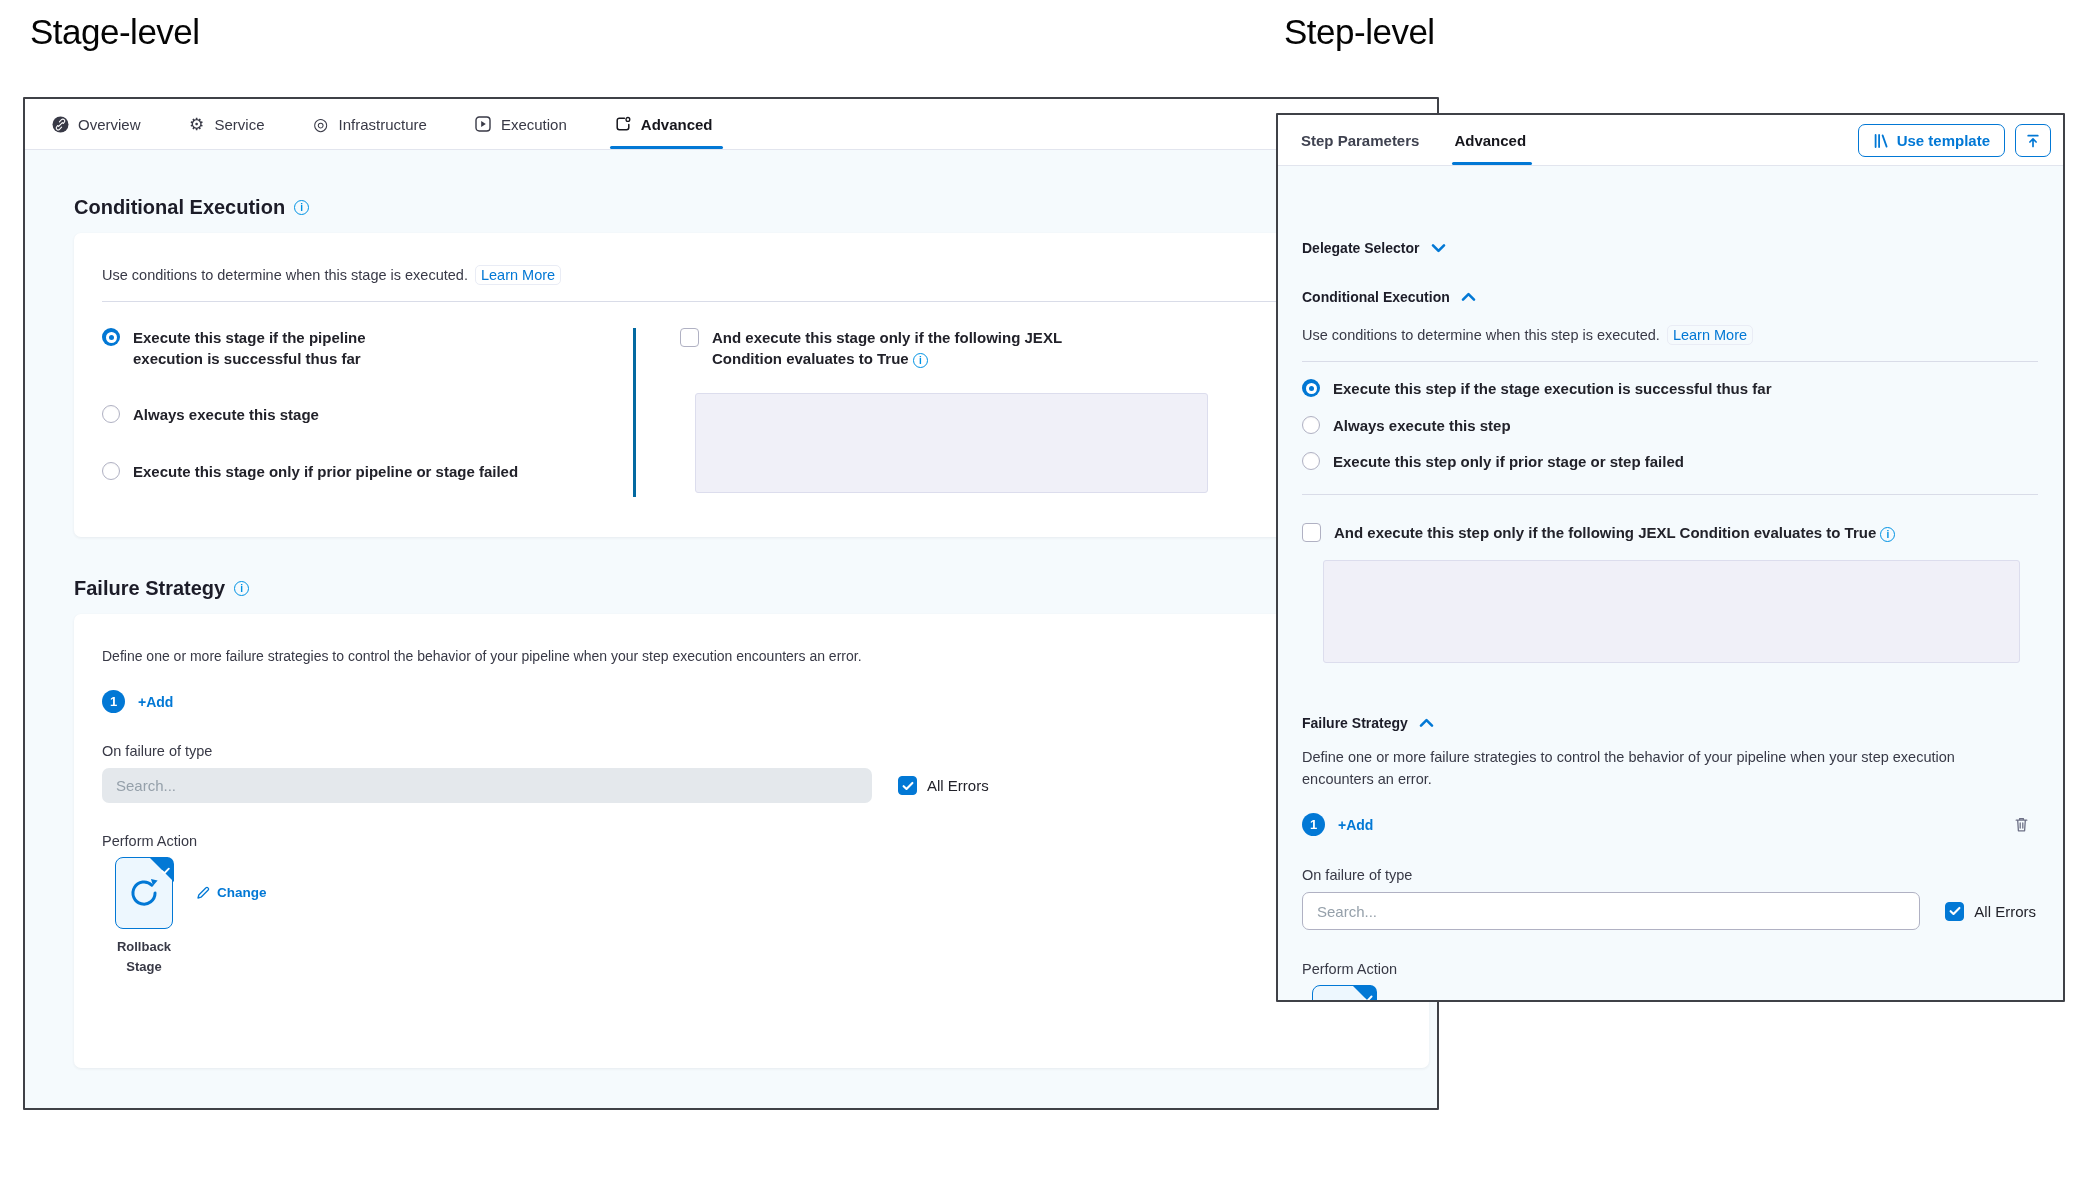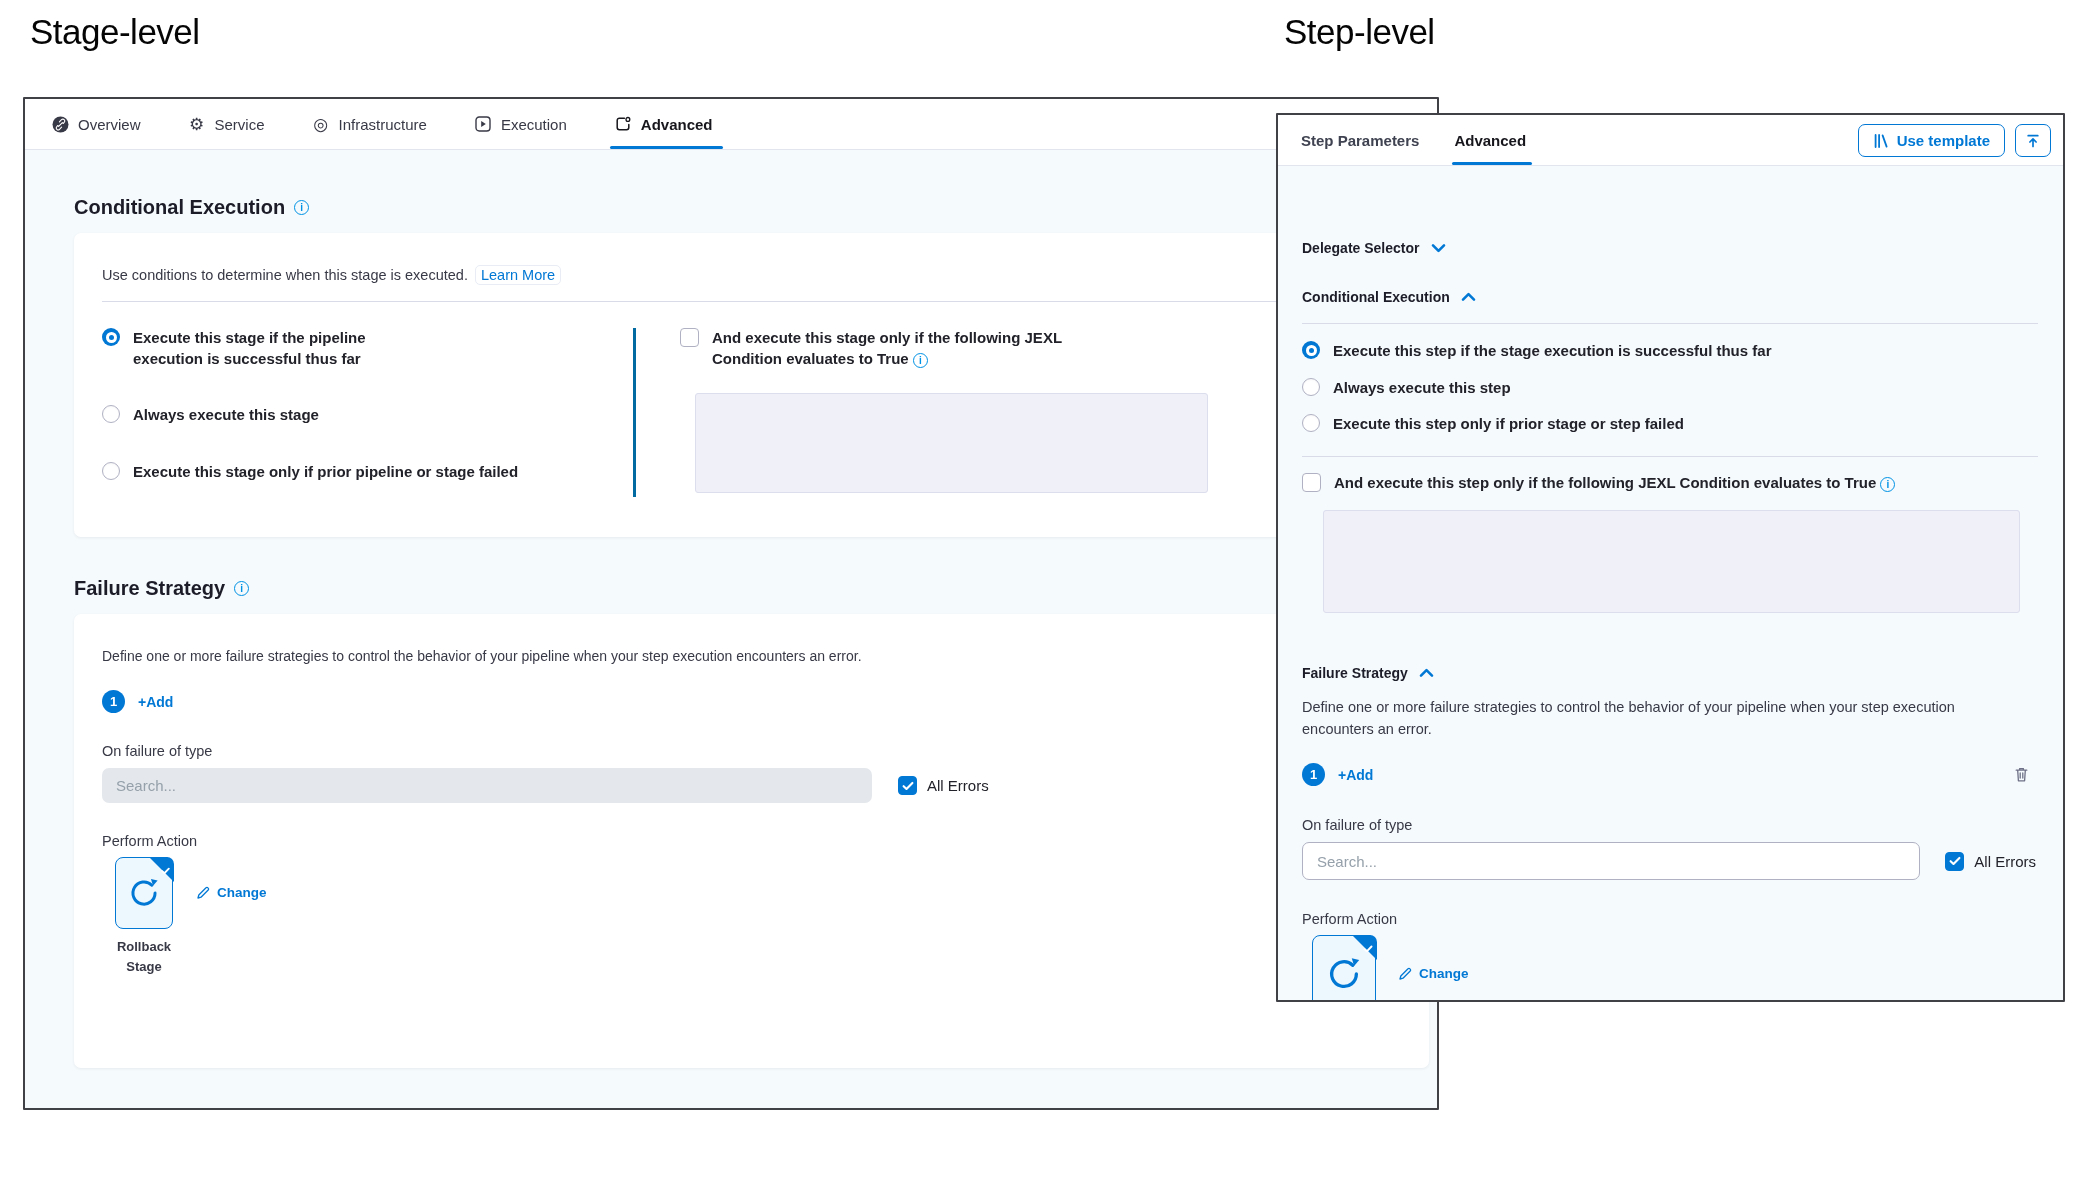--- a/index.html
+++ b/index.html
@@ -92,21 +92,21 @@
   #stage-action-row .change-link { margin-top:28px; margin-left:10px; }
 
   
   #step-panel .panel-body { padding:74px 25px 0 24px; }
   .step-heading { display:flex; align-items:center; gap:11px; font-size:14px; font-weight:700; color:#1c1c28; cursor:pointer; }
   #step-ce-heading { margin-top:33px; }
   #step-ce-desc { margin-top:22px; }
   #step-panel .divider.d1 { margin-top:18px; }
   .step-radios { margin-top:17px; display:flex; flex-direction:column; gap:16px; }
   #step-panel .divider.d2 { margin-top:21px; }
-  #step-jexl-row { margin-top:16px; }
+  #step-jexl-row { margin-top:28px; }
   #step-jexl { margin:16px 0 0 21px; height:103px; width:697px; }
   #step-fs-heading { margin-top:48px; }
   #step-fs-desc { margin-top:16px; max-width:700px; line-height:1.5; }
   #step-badge-row { margin-top:23px; }
   #step-badge-row .spacer { flex:1; }
   .trash-btn { margin-right:9px; cursor:pointer; display:flex; }
   #step-panel .field-label { margin-top:31px; }
   #step-panel .search-row { margin-top:9px; }
   .search-white { flex:1; height:38px; background:#fff; border:1px solid #b0b1c3; border-radius:7px; padding:0 14px;
     font-size:15px; color:#383946; font-family:inherit; }
@@ -289,20 +289,24 @@
         </svg>
     </div>
 
     <div class="step-heading" id="step-ce-heading">
       <span>Conditional Execution</span>
       <svg width="15" height="10" viewBox="0 0 15 10">
           <path d="M2 7.7 7.5 2.2 13 7.7" fill="none" stroke="#0278d5" stroke-width="2.6" stroke-linecap="round" stroke-linejoin="round"></path>
         </svg>
     </div>
 
+    <div class="desc-line" id="step-ce-desc">
+      <span>Use conditions to determine when this step is executed.</span>
+      <span class="learn-more">Learn More</span>
+    </div>
     <hr class="divider d1">
 
     <div class="step-radios">
       <div class="radio-row">
         <span class="radio checked"></span>
         <span class="radio-label">Execute this step if the stage execution is successful thus far</span>
       </div>
       <div class="radio-row">
         <span class="radio"></span>
         <span class="radio-label">Always execute this step</span>

